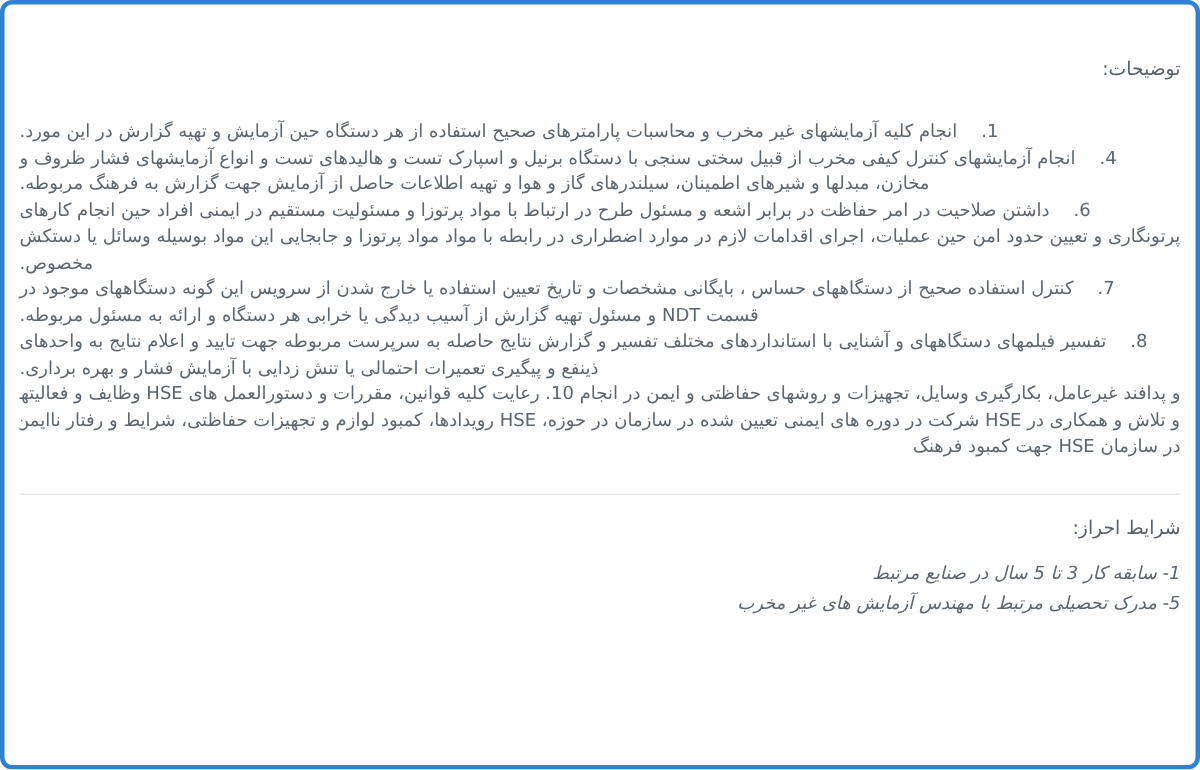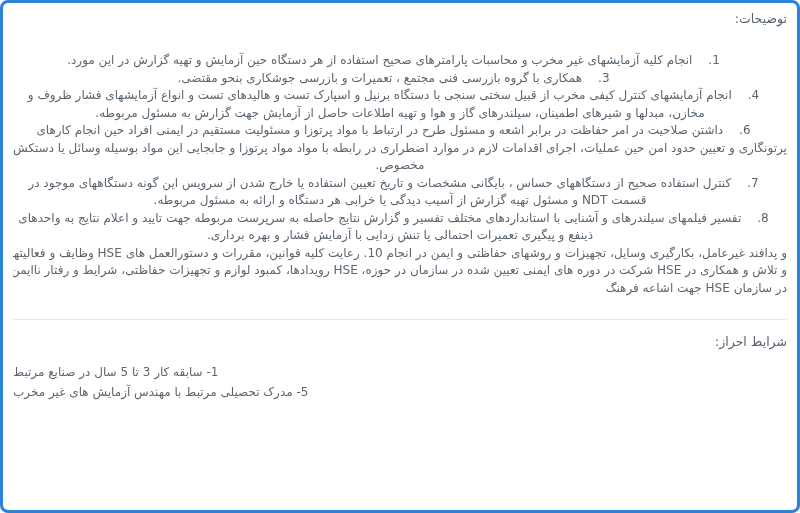--- a/index.html
+++ b/index.html
@@ -3,49 +3,48 @@
 <meta charset="utf-8">
 <style>
   html,body{margin:0;padding:0;background:#fff;}
   body{width:800px;height:513px;position:relative;font-family:"DejaVu Sans","Liberation Sans",sans-serif;}
   .panel{
     position:absolute;inset:0;
     border:3px solid #2e82d6;border-radius:8px;
     background:#fff;box-sizing:border-box;
     padding:8px 10px;overflow:hidden;
   }
-  .content{direction:rtl;text-align:right;color:#5b6670;font-size:12px;}
+  .content{direction:rtl;text-align:right;color:#5b6670;font-size:12px;margin-top:27px;}
   .section-title{font-size:12.5px;color:#56616c;}
   .details-list{margin-top:26px;line-height:17.5px;}
-  .duty-item{direction:rtl;text-align:center;text-indent:13px;}
+  .duty-item{direction:rtl;text-align:left;text-indent:13px;}
   .duty-item .num{display:inline-block;text-indent:0;margin-left:16px;}
   .duty-line{direction:rtl;text-align:right;white-space:nowrap;overflow:hidden;}
   .divider{border:none;border-top:1px solid #e9e9e9;margin:22px 0 0 0;}
   .req-title{margin-top:14px;text-align:right;}
   .req-list{margin-top:13px;line-height:20px;}
-  .req-item{direction:rtl;text-align:left;}
+  .req-item{direction:rtl;text-align:right;font-style:italic;}
 </style>
 </head>
 <body>
 
 <div class="panel">
   <div class="content">
 
     <div class="section-title">توضیحات:</div>
 
     <div class="details-list">
       <div class="duty-item"><span class="num">1.</span><span>انجام کلیه آزمایشهای غیر مخرب و محاسبات پارامترهای صحیح استفاده از هر دستگاه حین آزمایش و تهیه گزارش در این مورد.</span></div>
-      <div class="duty-item"><span class="num">3.</span><span>همکاری با گروه بازرسی فنی مجتمع ، تعمیرات و بازرسی جوشکاری بنحو مقتضی.</span></div>
-      <div class="duty-item"><span class="num">4.</span><span>انجام آزمایشهای کنترل کیفی مخرب از قبیل سختی سنجی با دستگاه برنیل و اسپارک تست و هالیدهای تست و انواع آزمایشهای فشار ظروف و مخازن، مبدلها و شیرهای اطمینان، سیلندرهای گاز و هوا و تهیه اطلاعات حاصل از آزمایش جهت گزارش به مسئول مربوطه.</span></div>
+      <div class="duty-item"><span class="num">4.</span><span>انجام آزمایشهای کنترل کیفی مخرب از قبیل سختی سنجی با دستگاه برنیل و اسپارک تست و هالیدهای تست و انواع آزمایشهای فشار ظروف و مخازن، مبدلها و شیرهای اطمینان، سیلندرهای گاز و هوا و تهیه اطلاعات حاصل از آزمایش جهت گزارش به فرهنگ مربوطه.</span></div>
       <div class="duty-item"><span class="num">6.</span><span>داشتن صلاحیت در امر حفاظت در برابر اشعه و مسئول طرح در ارتباط با مواد پرتوزا و مسئولیت مستقیم در ایمنی افراد حین انجام کارهای پرتونگاری و تعیین حدود امن حین عملیات، اجرای اقدامات لازم در موارد اضطراری در رابطه با مواد مواد پرتوزا و جابجایی این مواد بوسیله وسائل یا دستکش مخصوص.</span></div>
       <div class="duty-item"><span class="num">7.</span><span>کنترل استفاده صحیح از دستگاههای حساس ، بایگانی مشخصات و تاریخ تعیین استفاده یا خارج شدن از سرویس این گونه دستگاههای موجود در قسمت NDT و مسئول تهیه گزارش از آسیب دیدگی یا خرابی هر دستگاه و ارائه به مسئول مربوطه.</span></div>
-      <div class="duty-item"><span class="num">8.</span><span>تفسیر فیلمهای سیلندرهای و آشنایی با استانداردهای مختلف تفسیر و گزارش نتایج حاصله به سرپرست مربوطه جهت تایید و اعلام نتایج به واحدهای ذینفع و پیگیری تعمیرات احتمالی یا تنش زدایی با آزمایش فشار و بهره برداری.</span></div>
+      <div class="duty-item"><span class="num">8.</span><span>تفسیر فیلمهای دستگاههای و آشنایی با استانداردهای مختلف تفسیر و گزارش نتایج حاصله به سرپرست مربوطه جهت تایید و اعلام نتایج به واحدهای ذینفع و پیگیری تعمیرات احتمالی یا تنش زدایی با آزمایش فشار و بهره برداری.</span></div>
       <div class="duty-line">و پدافند غیرعامل، بکارگیری وسایل، تجهیزات و روشهای حفاظتی و ایمن در انجام 10. رعایت کلیه قوانین، مقررات و دستورالعمل های HSE وظایف و فعالیتها، گزارش حوادث و</div>
       <div class="duty-line">و تلاش و همکاری در HSE شرکت در دوره های ایمنی تعیین شده در سازمان در حوزه، HSE رویدادها، کمبود لوازم و تجهیزات حفاظتی، شرایط و رفتار ناایمن به مافوق و واحد</div>
-      <div class="duty-line">در سازمان HSE جهت اشاعه فرهنگ</div>
+      <div class="duty-line">در سازمان HSE جهت کمبود فرهنگ</div>
     </div>
 
     <hr class="divider">
 
     <div class="section-title req-title">شرایط احراز:</div>
 
     <div class="req-list">
       <div class="req-item">1- سابقه کار 3 تا 5 سال در صنایع مرتبط</div>
       <div class="req-item">5- مدرک تحصیلی مرتبط با مهندس آزمایش های غیر مخرب</div>
     </div>

